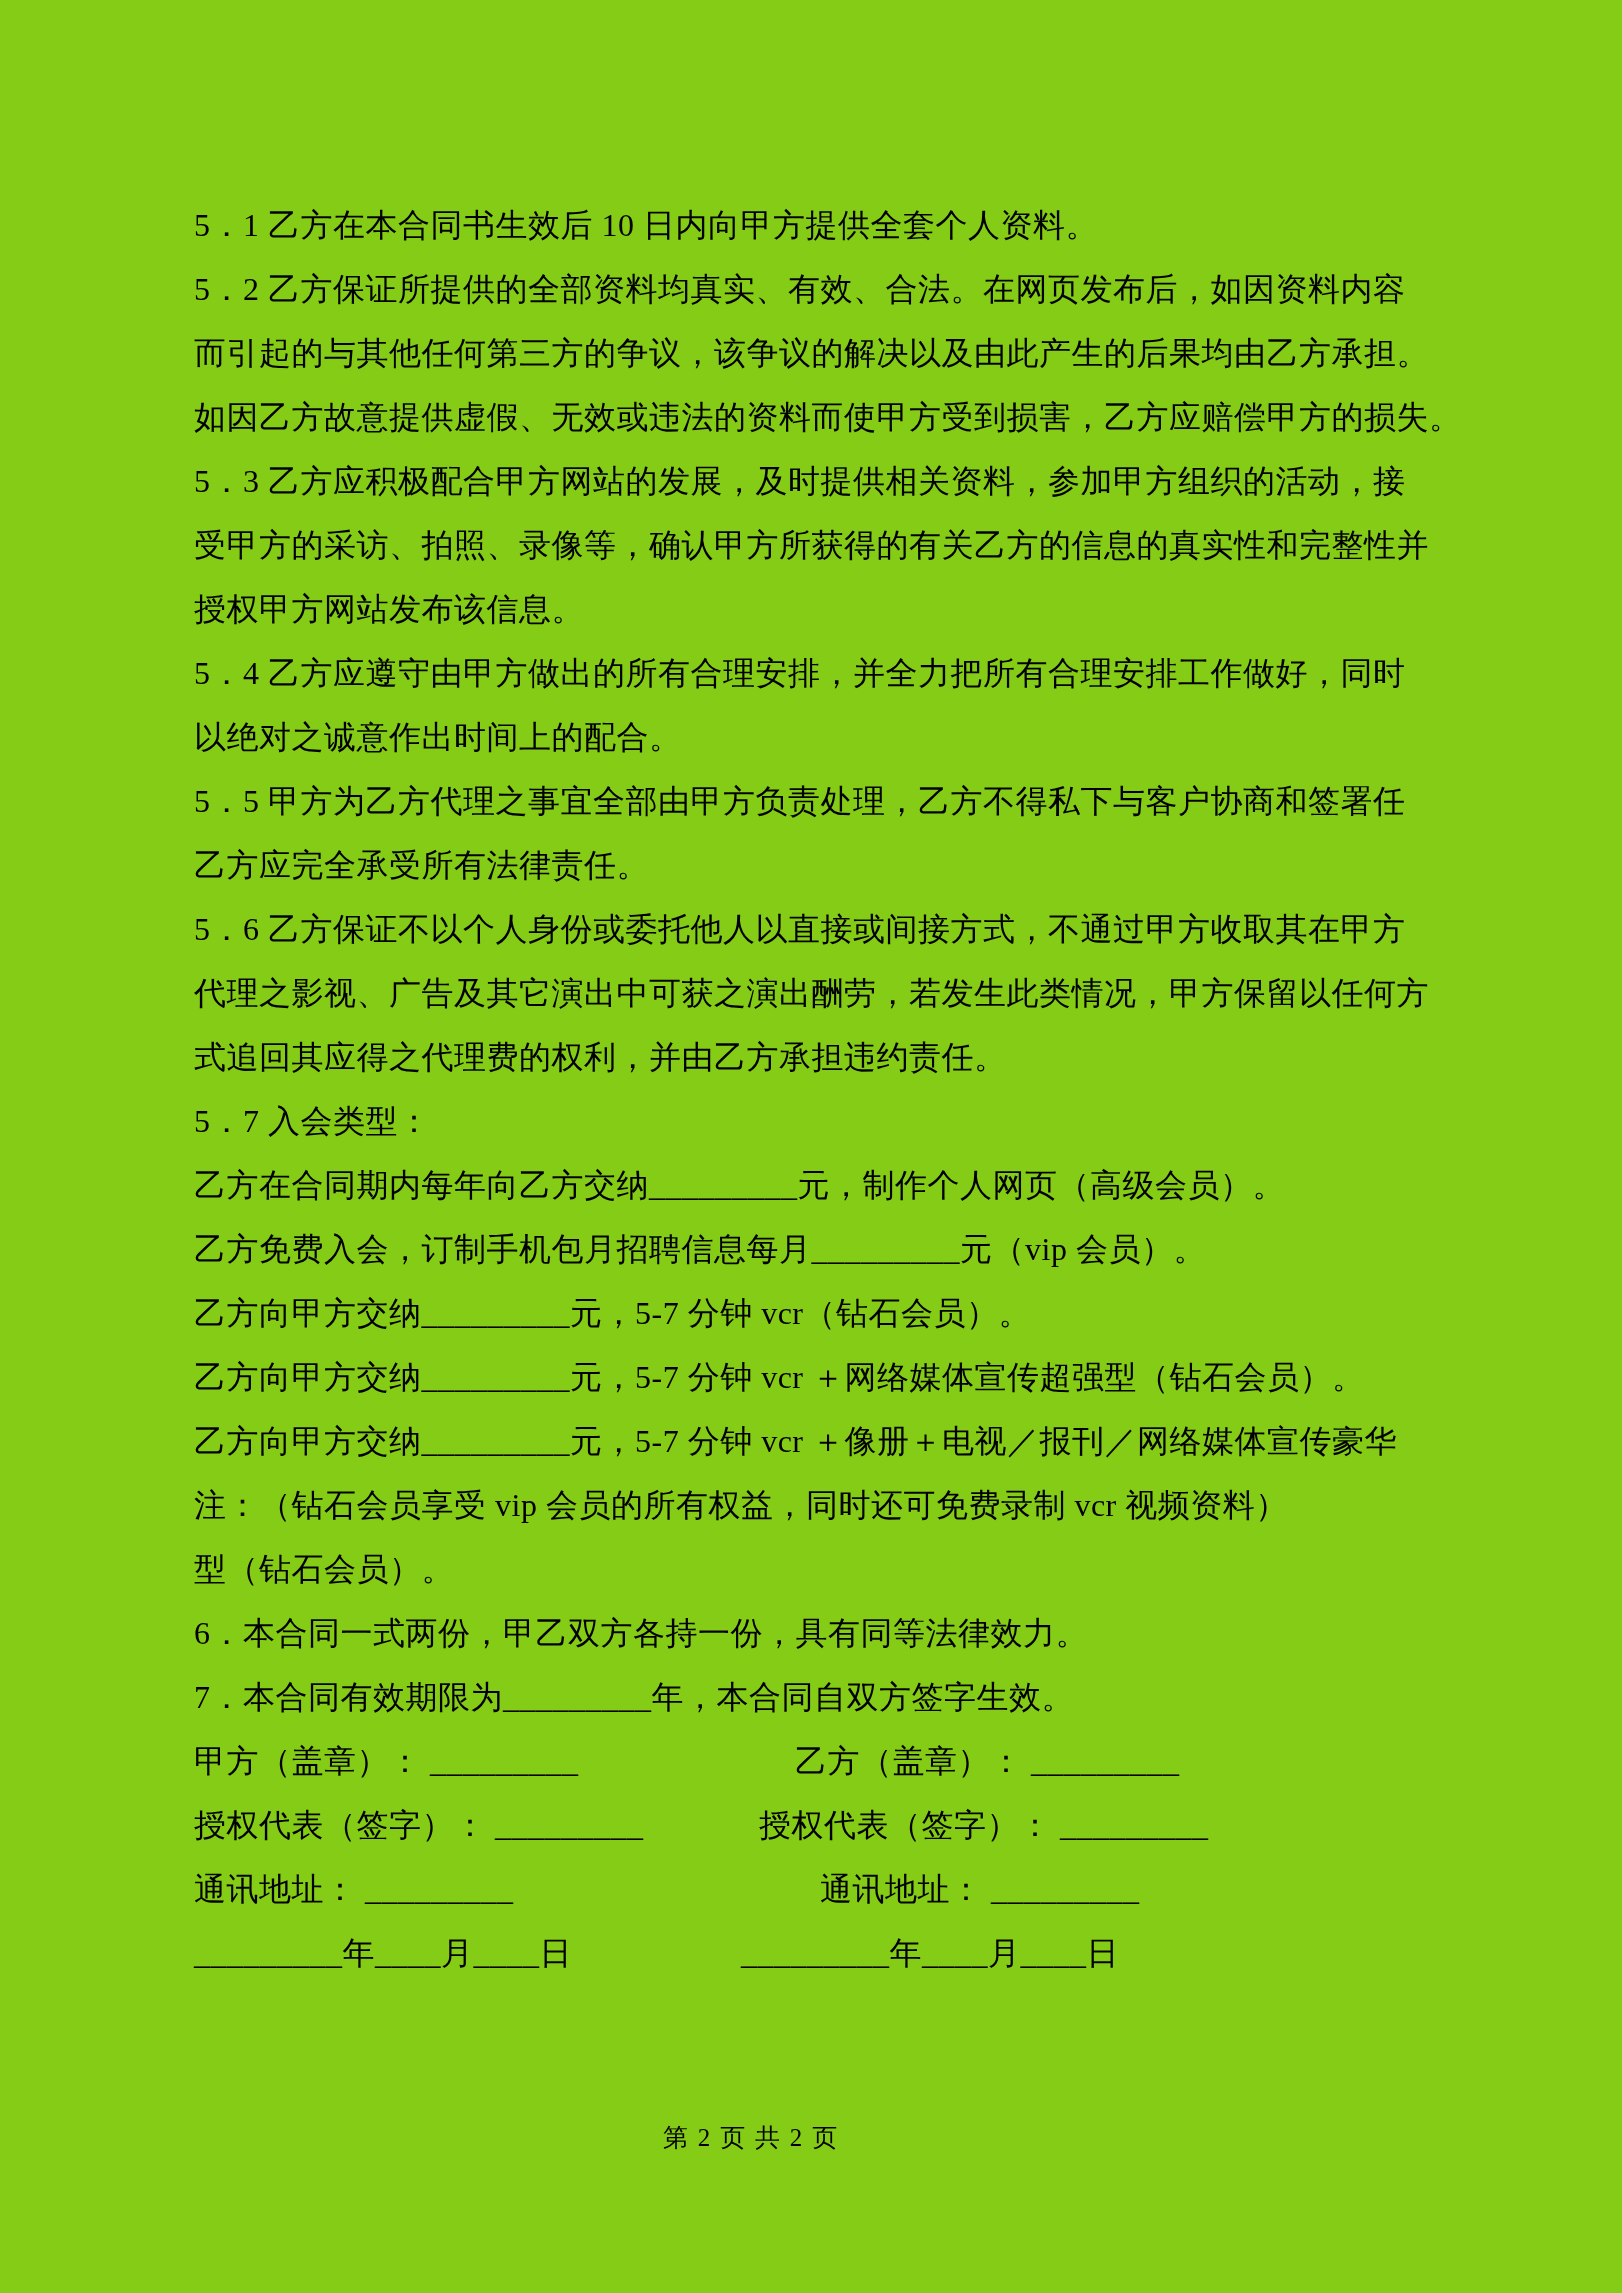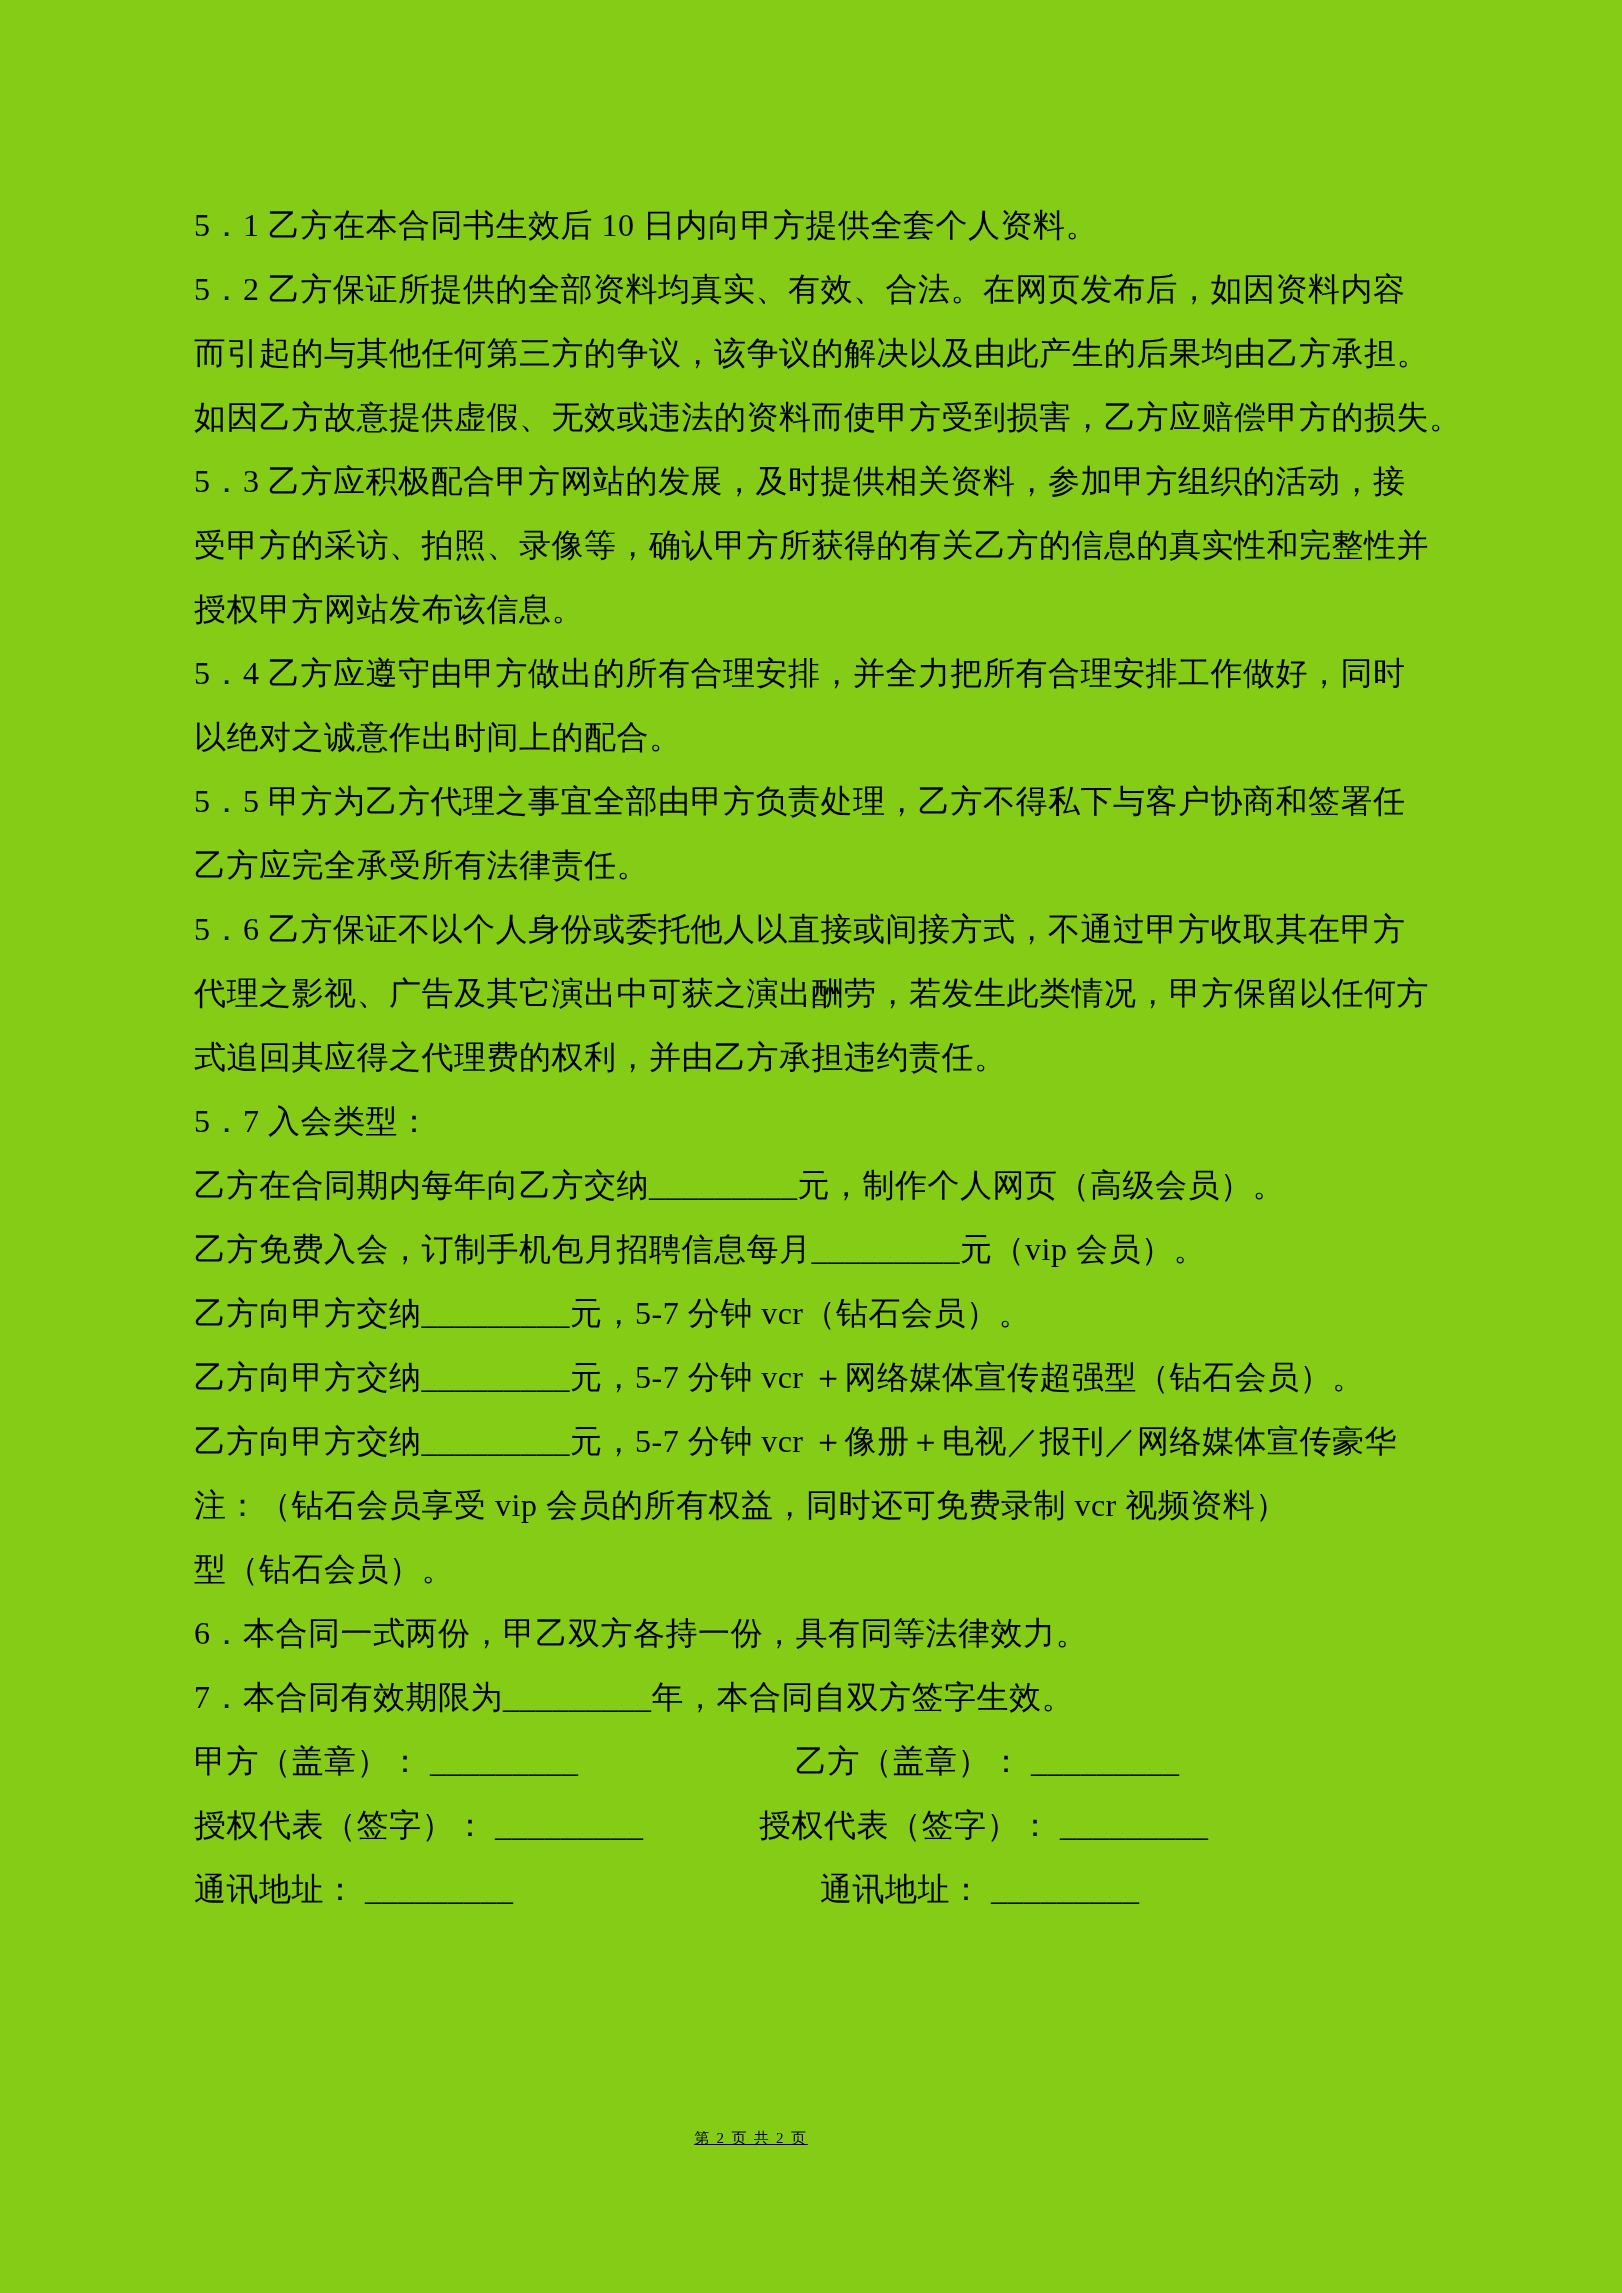--- a/index.html
+++ b/index.html
@@ -43,24 +43,23 @@
   .sig-row.w-seal .left { width: 601px; }
   .sig-row.w-rep  .left { width: 565px; }
   .sig-row.w-addr .left { width: 626px; }
   .sig-row.w-date .left { width: 547px; }
   .footer {
     position: absolute;
     left: 0;
     top: 2120px;
     width: 1502px;
     text-align: center;
-    font-size: 15px;
+    font-size: 25px;
     line-height: 36px;
     letter-spacing: 1.8px;
-    text-decoration: underline;
   }
 </style>
 </head>
 <body>
 
 <div class="page">
 
   <div class="content">
     <div class="line">5．1 乙方在本合同书生效后 10 日内向甲方提供全套个人资料。</div>
     <div class="line">5．2 乙方保证所提供的全部资料均真实、有效、合法。在网页发布后，如因资料内容</div>
@@ -89,18 +88,21 @@
 
     <div class="line sig-row w-seal">
       <span class="left">甲方（盖章）： _________</span><span class="right">乙方（盖章）： _________</span>
     </div>
     <div class="line sig-row w-rep">
       <span class="left">授权代表（签字）： _________</span><span class="right">授权代表（签字）： _________</span>
     </div>
     <div class="line sig-row w-addr">
       <span class="left">通讯地址： _________</span><span class="right">通讯地址： _________</span>
     </div>
+    <div class="line sig-row w-date">
+      <span class="left">_________年____月____日</span><span class="right">_________年____月____日</span>
+    </div>
   </div>
 
   <div class="footer">第 2 页 共 2 页</div>
 
 </div>
 
 
 </body></html>

